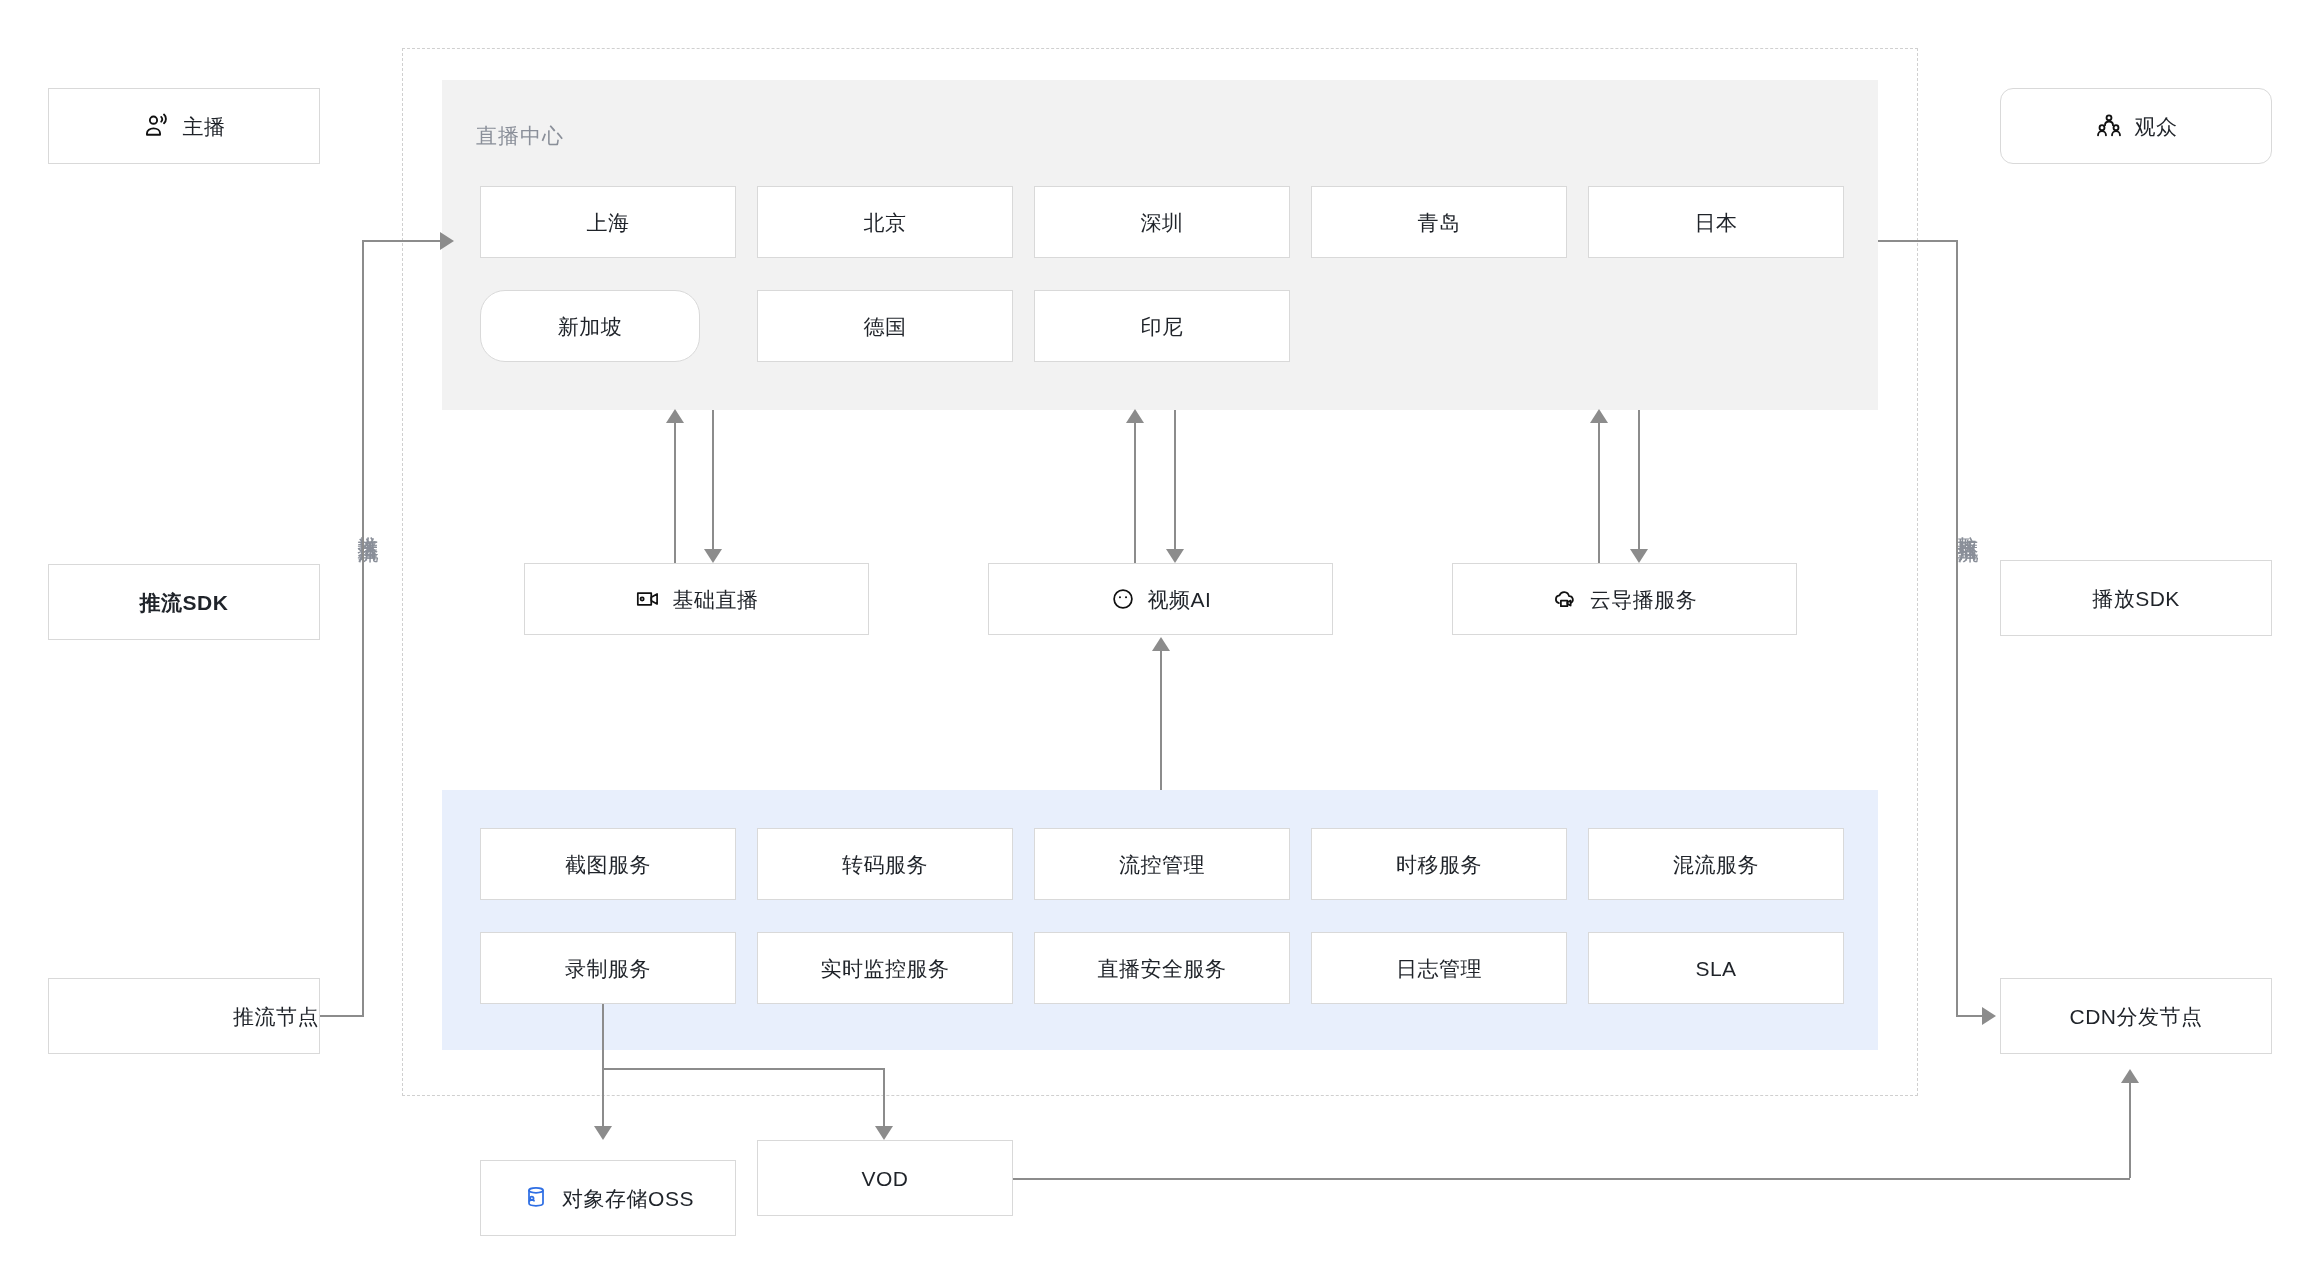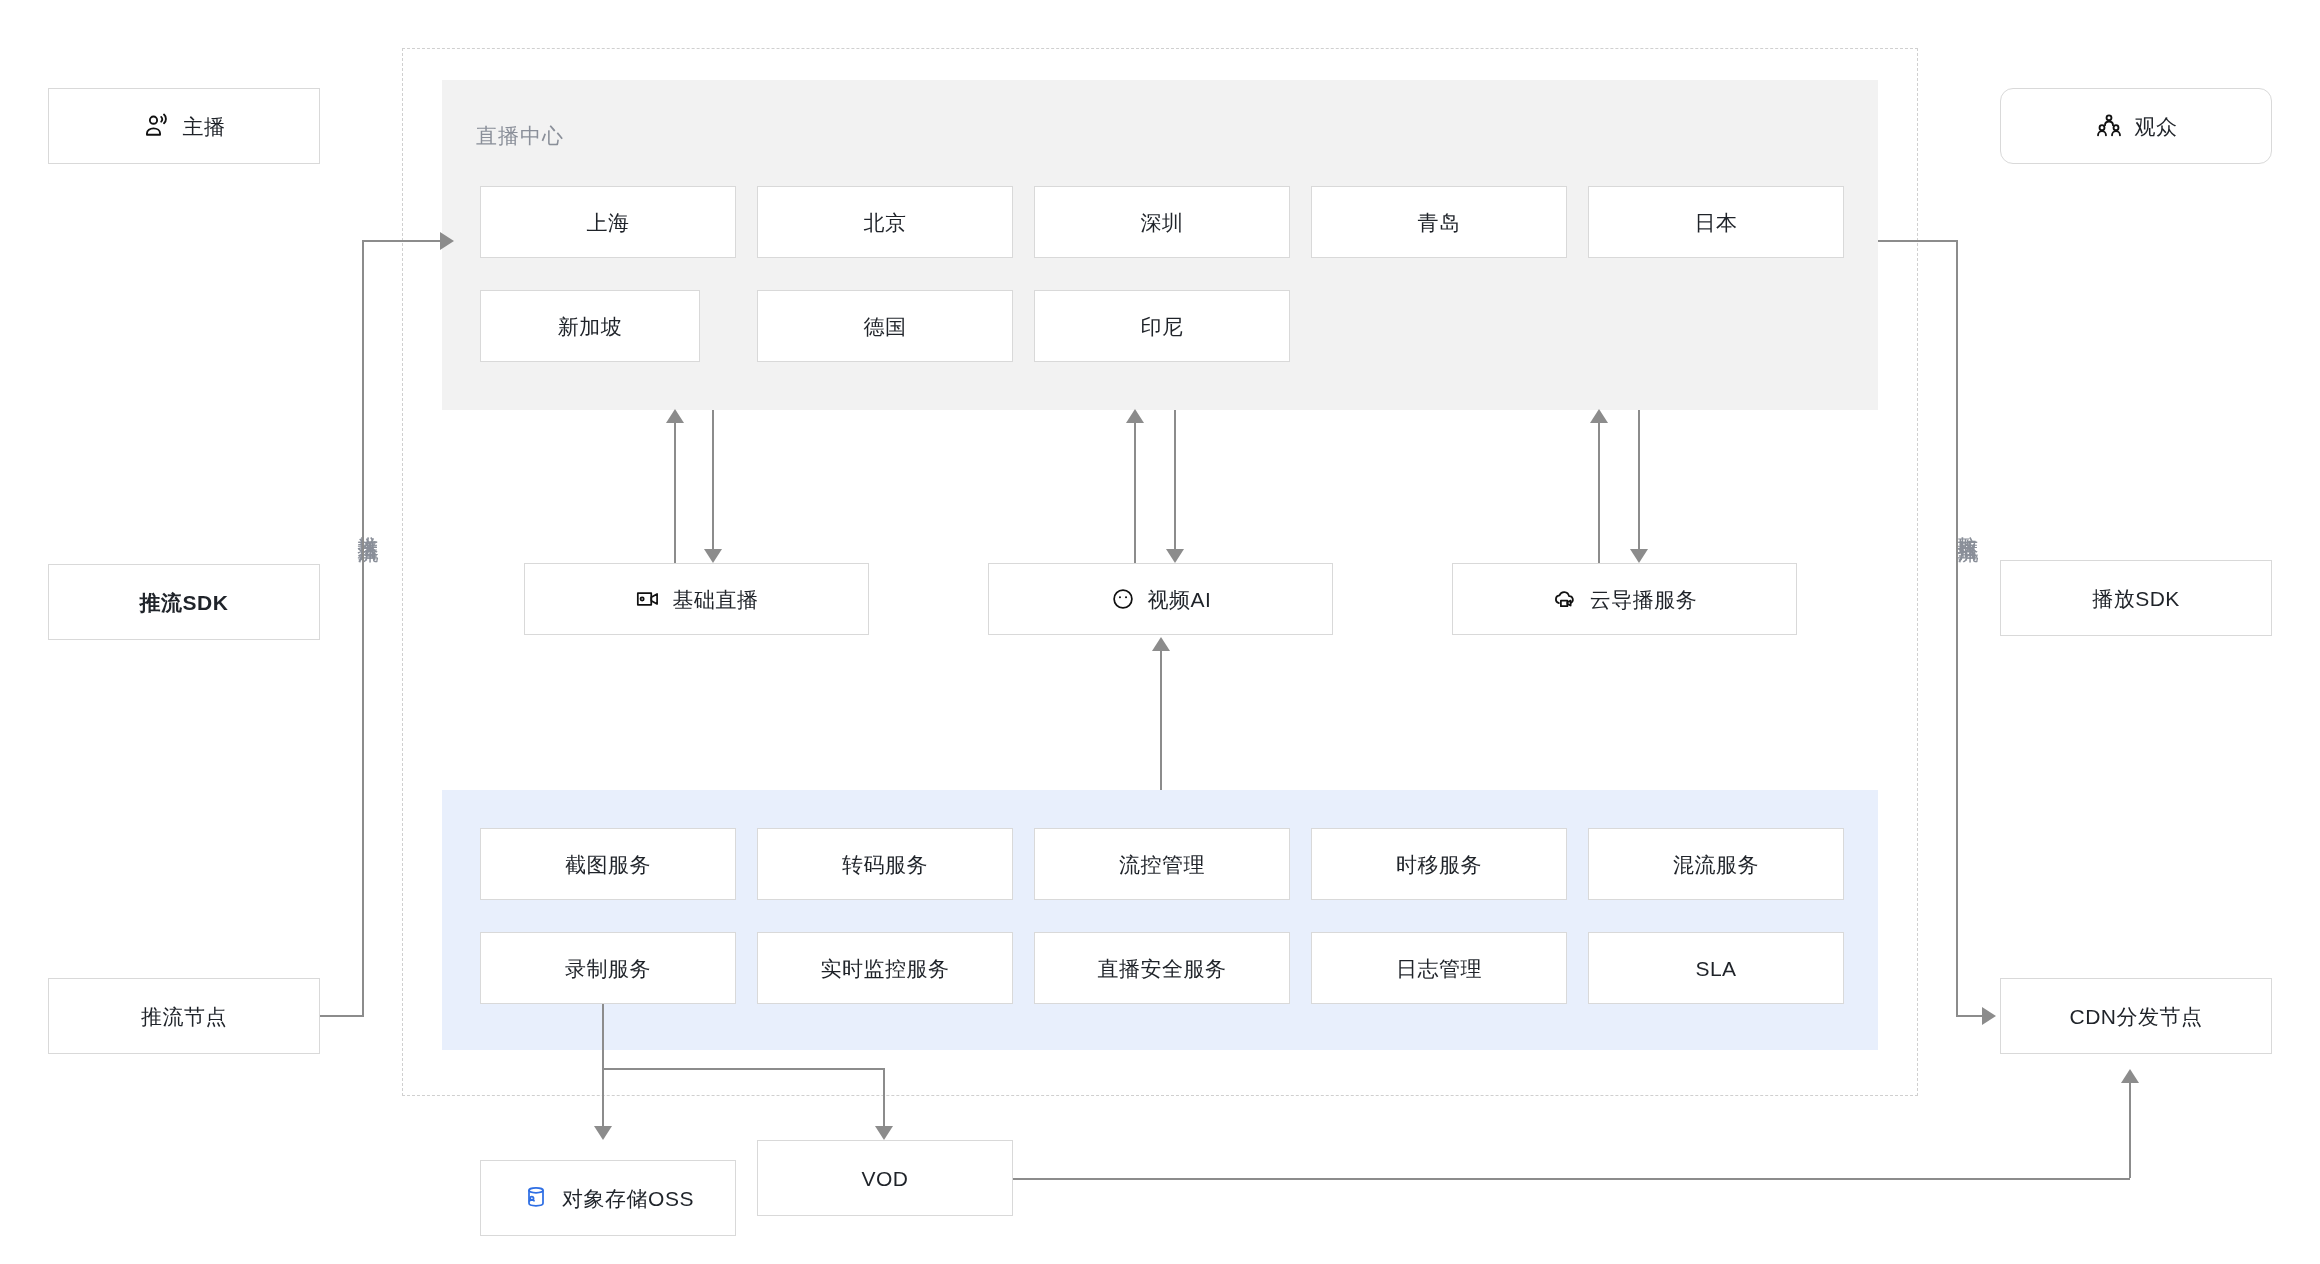--- a/index.html
+++ b/index.html
@@ -147,21 +147,21 @@
         <path d="M14.6 20c0-2.1 1.5-3.6 3.4-3.6S21.4 17.9 21.4 20"></path>
       </svg>
     </span>
     <span>观众</span>
   </div>
 
   <div class="box" style="left:48px; top:564px; width:272px; height:76px;font-weight:bold;">
     <span>推流SDK</span>
   </div>
 
-  <div class="box" style="left:48px; top:978px; width:272px; height:76px;">
+  <div class="box" style="left:48px; top:978px; width:272px; height:76px;justify-content:flex-end;">
     <span>推流节点</span>
   </div>
 
   <div class="vlabel" style="left:348px; top:520px; height:160px;">推送直播流</div>
 
   <div class="box" style="left:2000px; top:560px; width:272px; height:76px;">
     <span>播放SDK</span>
   </div>
 
   <div class="box" style="left:2000px; top:978px; width:272px; height:76px;text-align:center;">
@@ -182,21 +182,21 @@
   <div class="box" style="left:1034px; top:186px; width:256px; height:72px;">
     <span>深圳</span>
   </div>
   <div class="box" style="left:1311px; top:186px; width:256px; height:72px;">
     <span>青岛</span>
   </div>
   <div class="box" style="left:1588px; top:186px; width:256px; height:72px;">
     <span>日本</span>
   </div>
 
-  <div class="box" style="left:480px; top:290px; width:220px; height:72px;">
+  <div class="box" style="left:480px; top:290px; width:220px; height:72px;border-radius:25px;">
     <span>新加坡</span>
   </div>
   <div class="box" style="left:757px; top:290px; width:256px; height:72px;">
     <span>德国</span>
   </div>
   <div class="box" style="left:1034px; top:290px; width:256px; height:72px;">
     <span>印尼</span>
   </div>
 
   <div class="box" style="left:524px; top:563px; width:345px; height:72px;">

